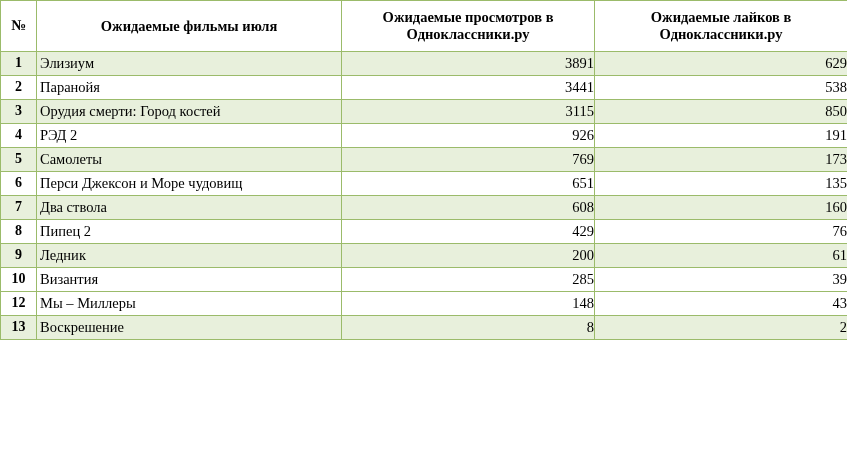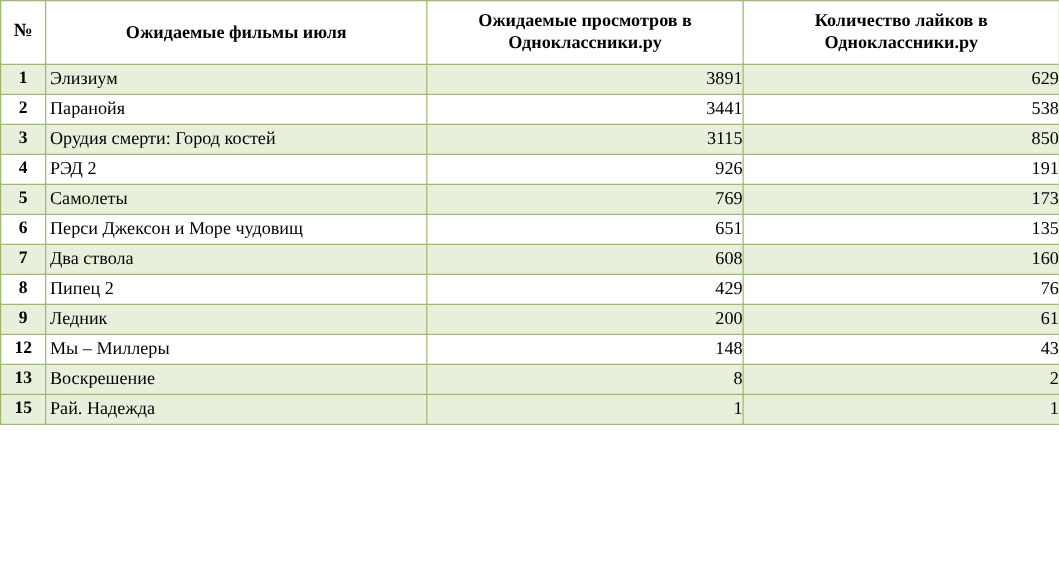--- a/index.html
+++ b/index.html
@@ -79,21 +79,21 @@
       <col class="c0">
         <col class="c1">
         <col class="c2">
         <col class="c3">
     </colgroup>
     <thead>
       <tr>
         <th class="num-head">№</th>
         <th>Ожидаемые фильмы июля</th>
         <th>Ожидаемые просмотров в Одноклассники.ру</th>
-        <th>Количество лайков в Одноклассники.ру</th>
+        <th>Ожидаемые лайков в Одноклассники.ру</th>
       </tr>
     </thead>
     <tbody id="table-body">
         <tr class="shade">
           <td class="idx">1</td>
           <td class="title">Элизиум</td>
           <td class="num">3891</td>
           <td class="num">629</td>
         </tr>
         <tr class="plain">
@@ -138,32 +138,32 @@
           <td class="num">429</td>
           <td class="num">76</td>
         </tr>
         <tr class="shade">
           <td class="idx">9</td>
           <td class="title">Ледник</td>
           <td class="num">200</td>
           <td class="num">61</td>
         </tr>
         <tr class="plain">
+          <td class="idx">10</td>
+          <td class="title">Византия</td>
+          <td class="num">285</td>
+          <td class="num">39</td>
+        </tr>
+        <tr class="plain">
           <td class="idx">12</td>
           <td class="title">Мы – Миллеры</td>
           <td class="num">148</td>
           <td class="num">43</td>
         </tr>
         <tr class="shade">
           <td class="idx">13</td>
           <td class="title">Воскрешение</td>
           <td class="num">8</td>
           <td class="num">2</td>
         </tr>
-        <tr class="shade">
-          <td class="idx">15</td>
-          <td class="title">Рай. Надежда</td>
-          <td class="num">1</td>
-          <td class="num">1</td>
-        </tr>
       </tbody>
   </table>
 </div>
 
 </body></html>

